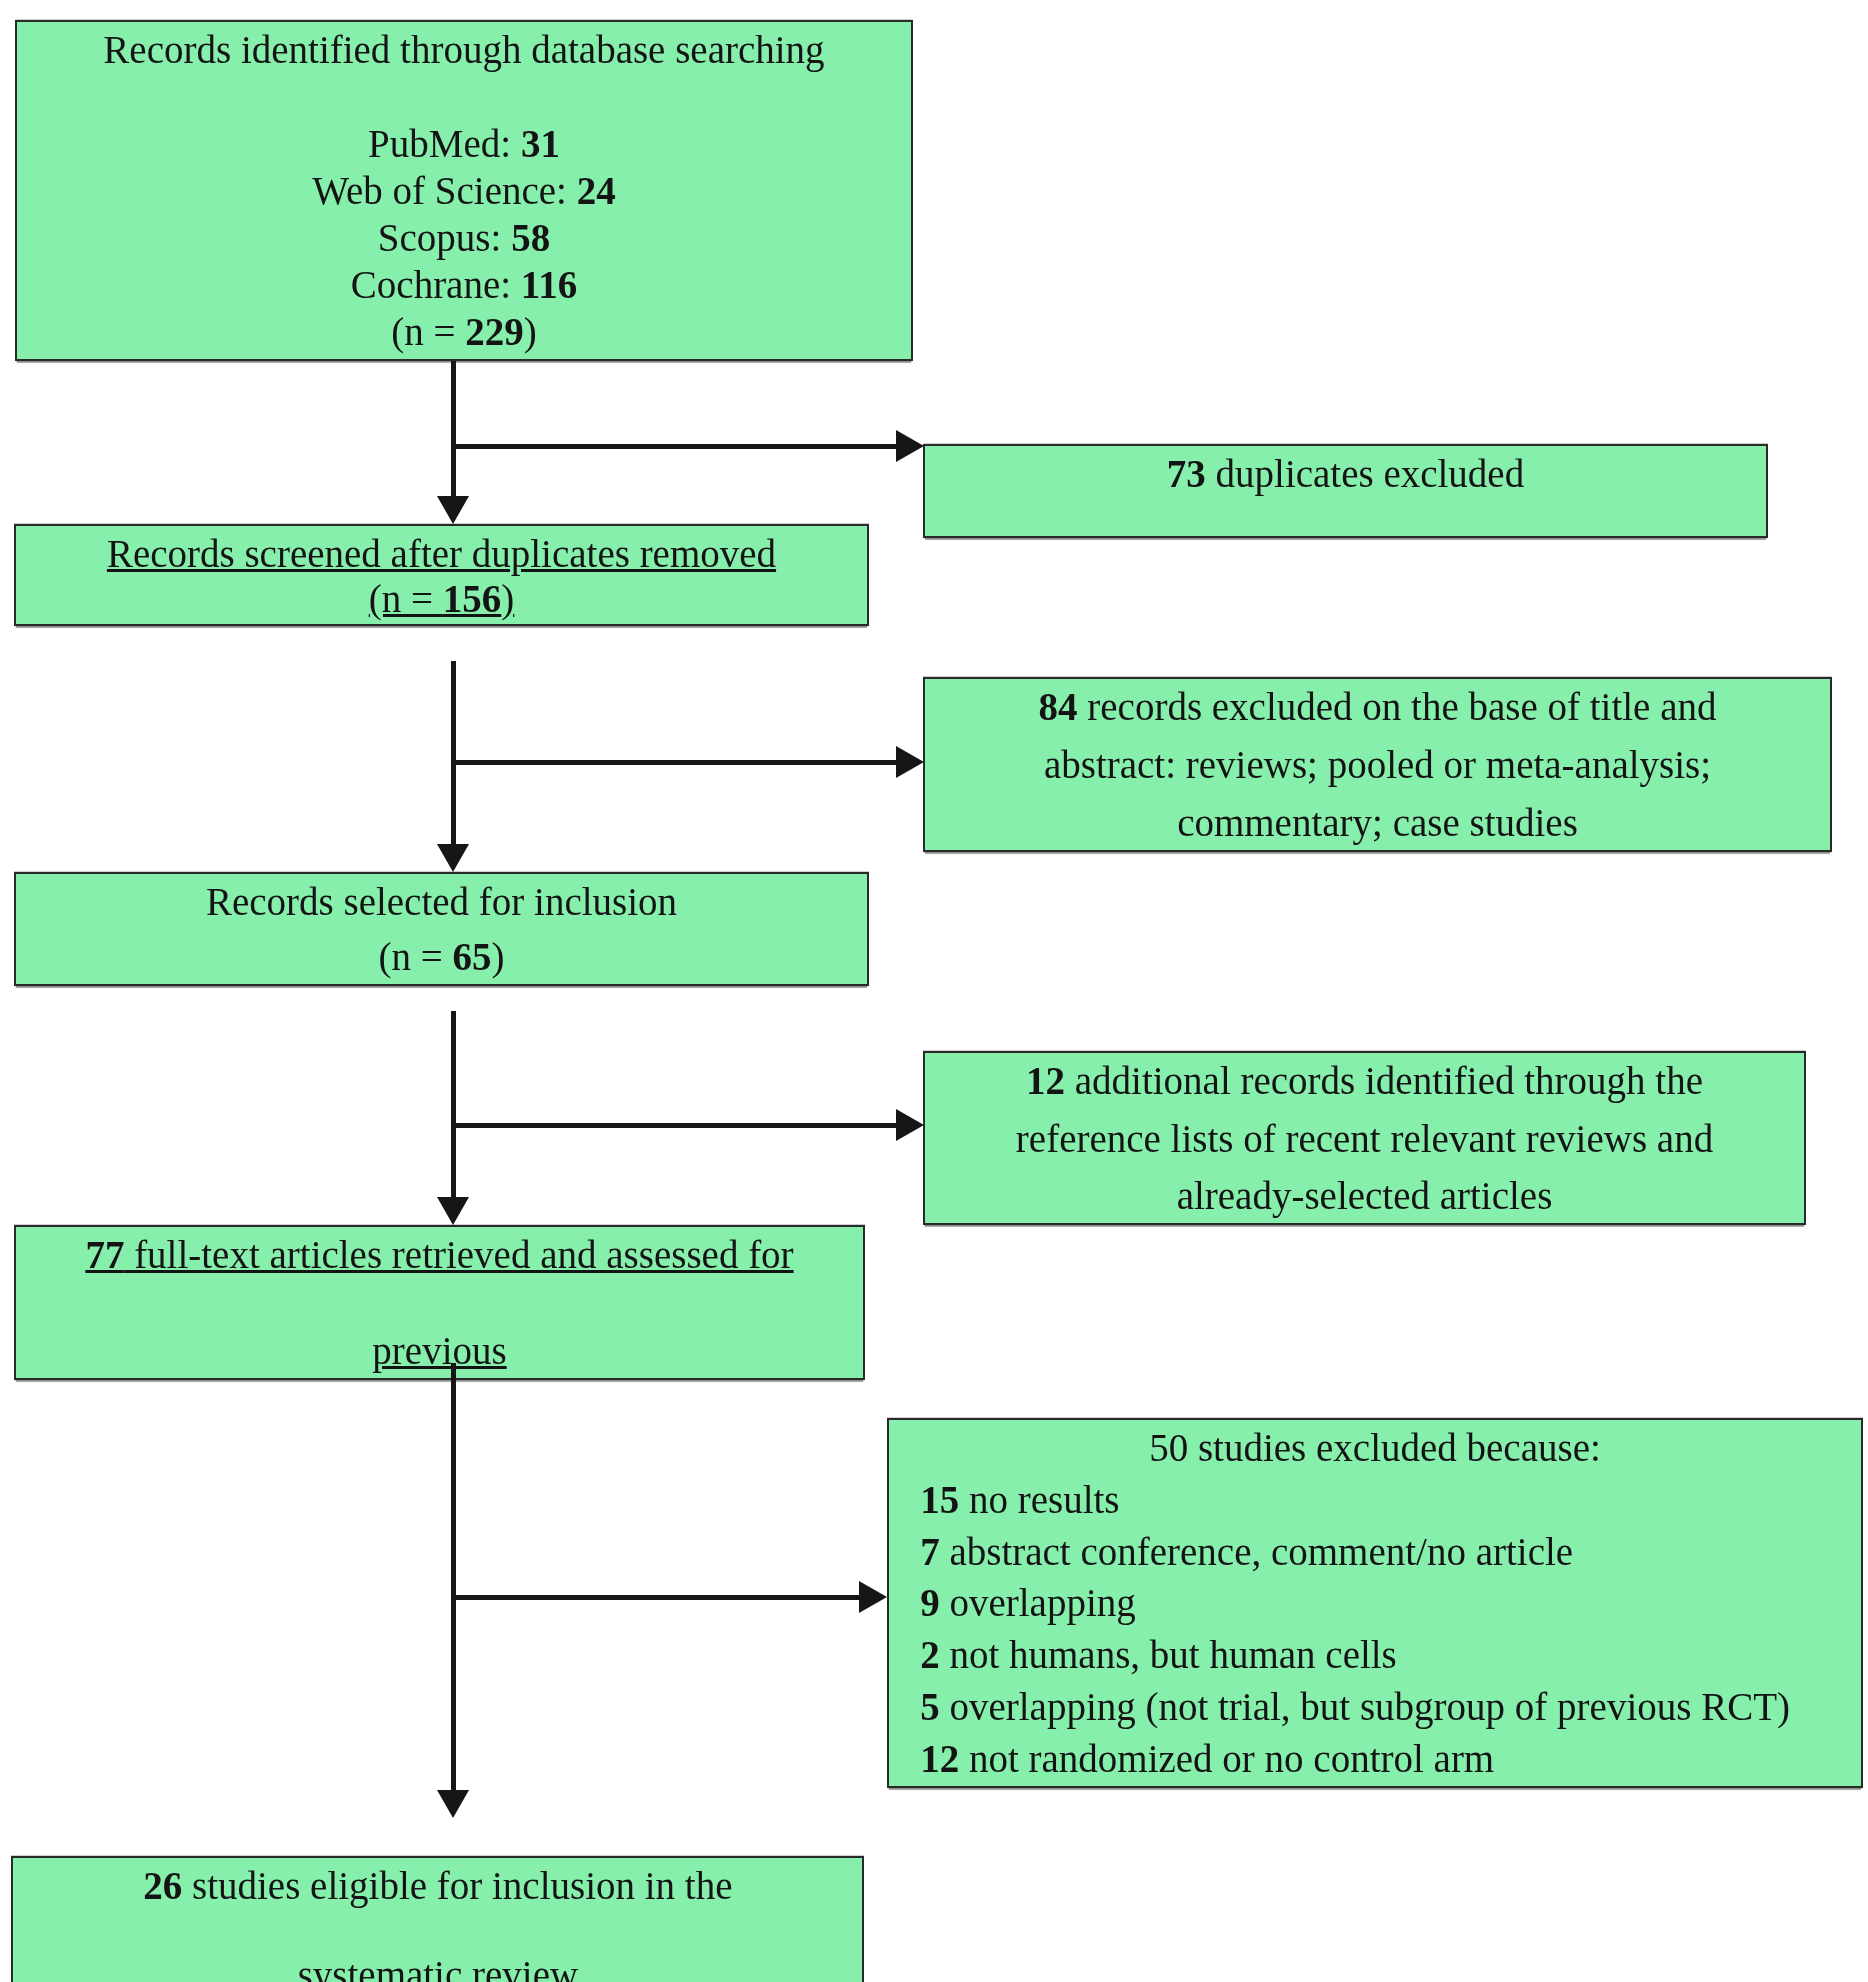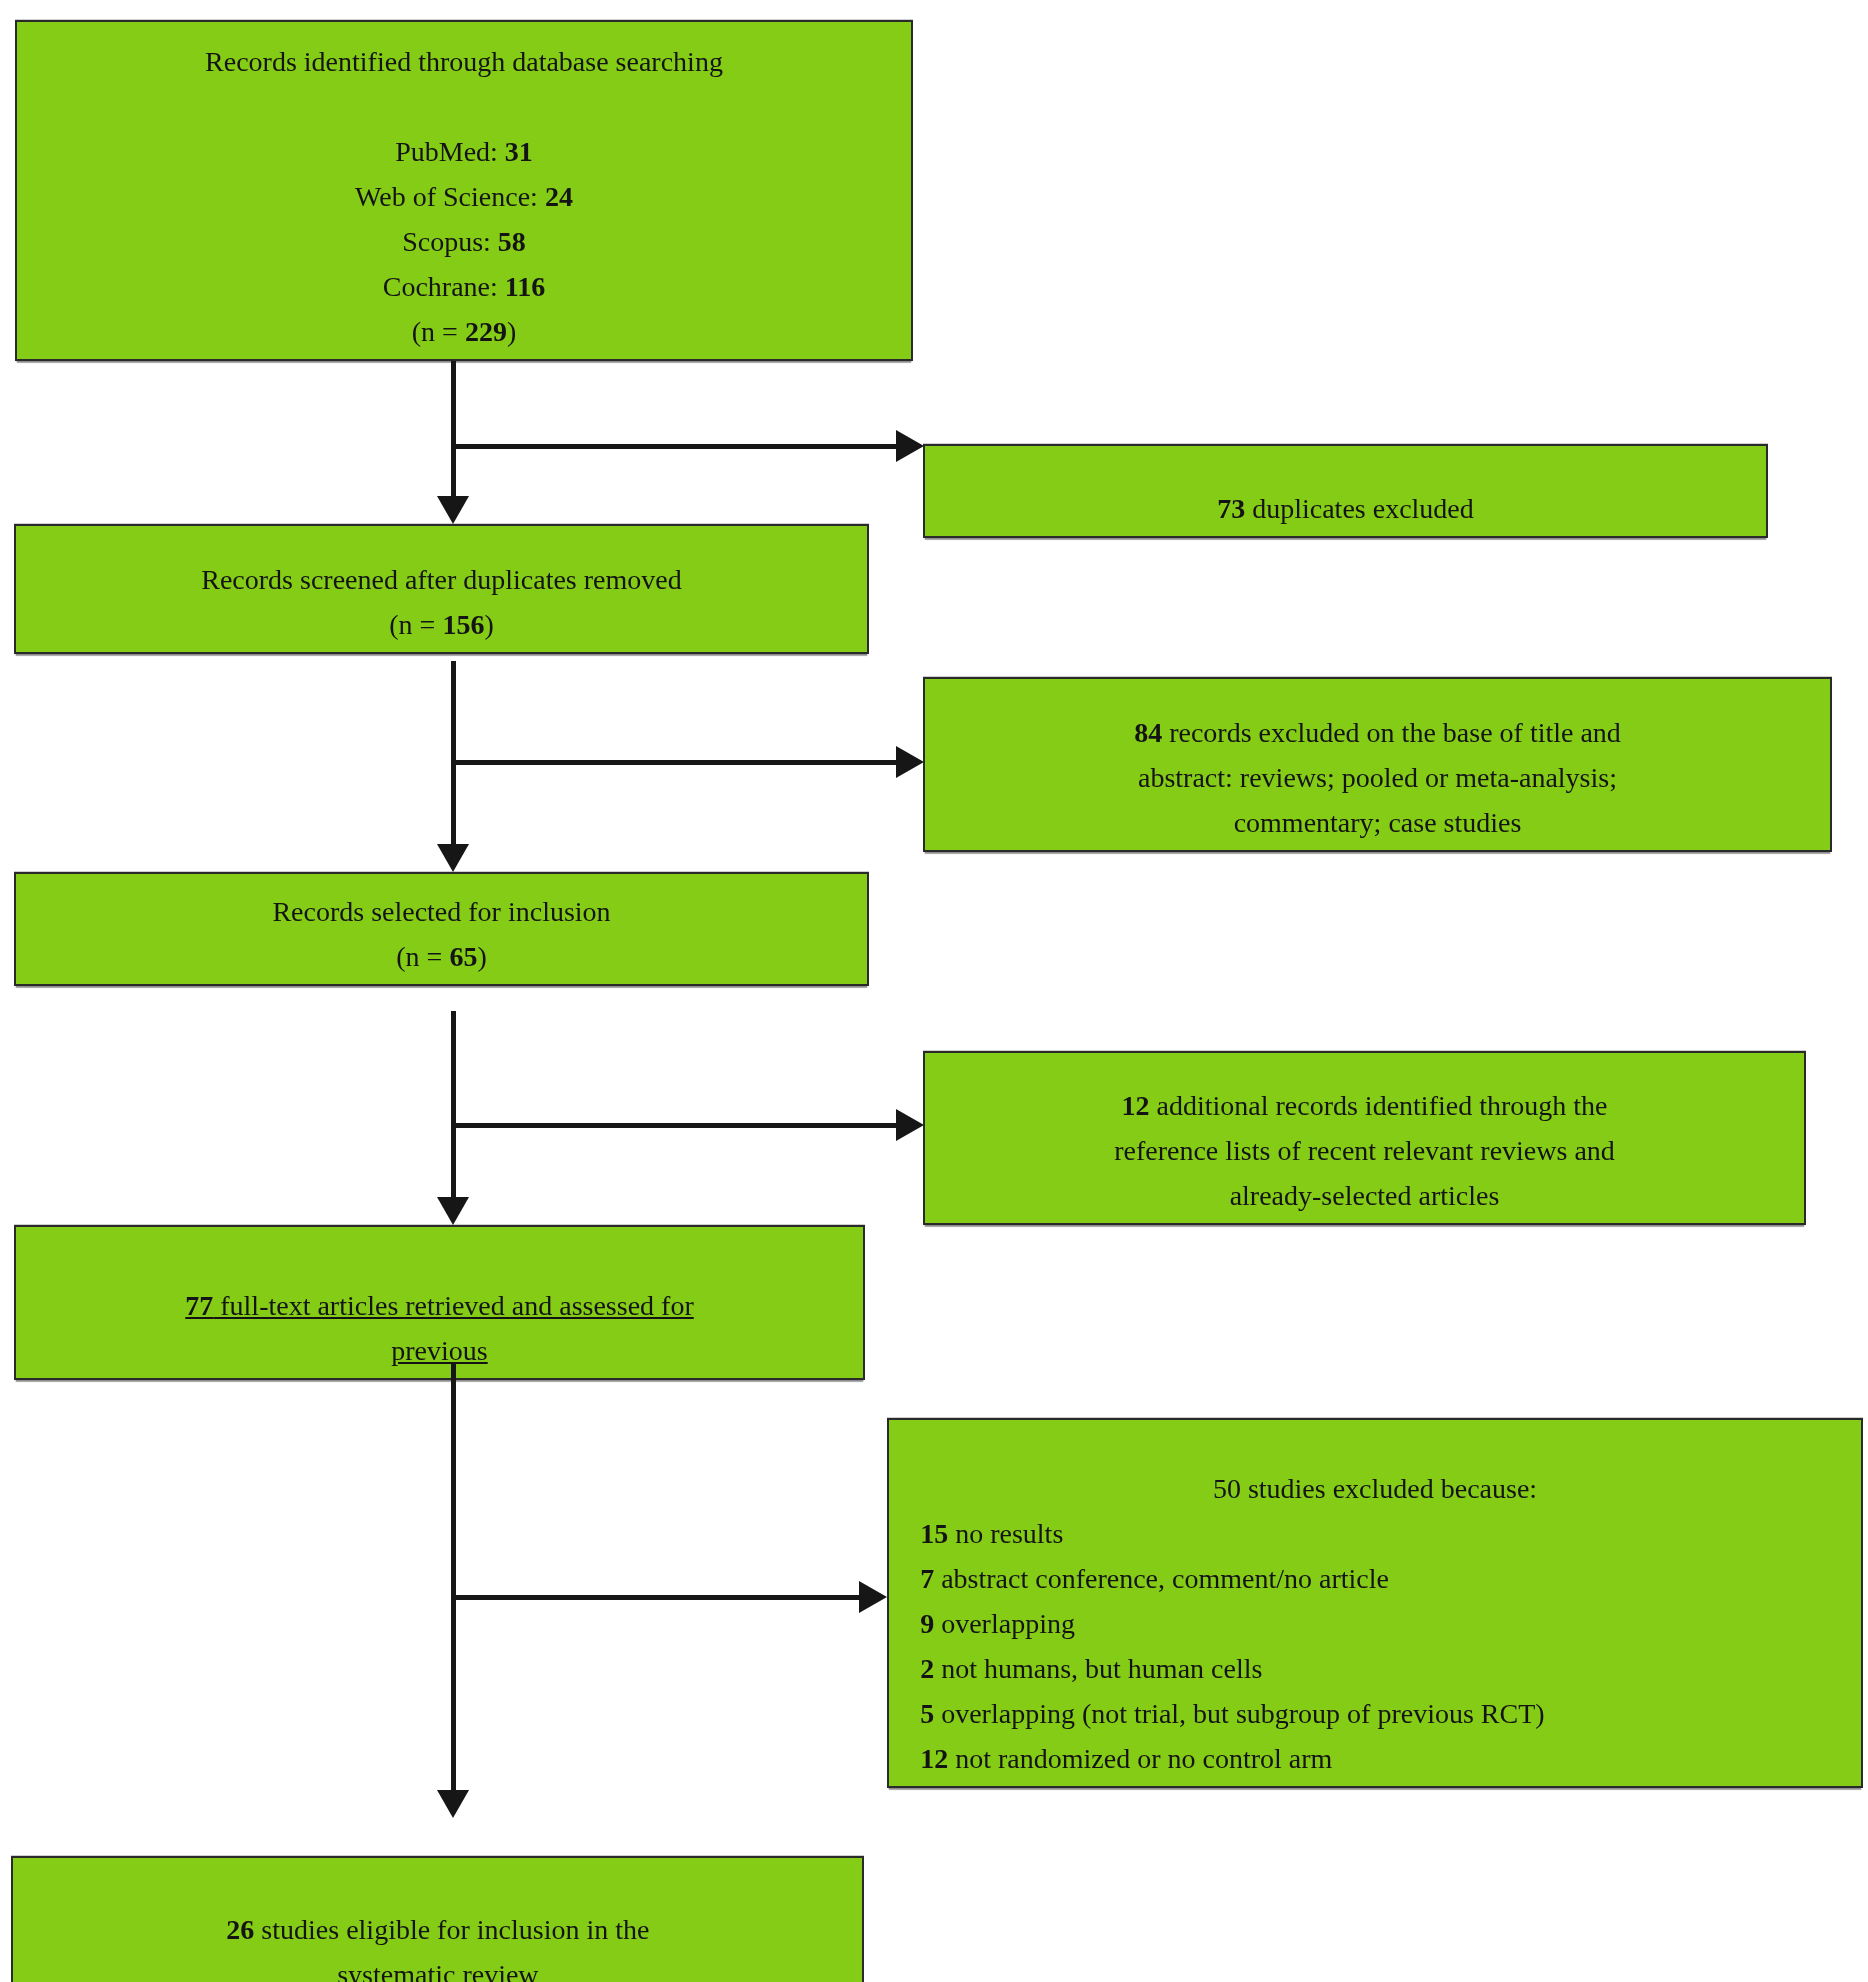--- a/index.html
+++ b/index.html
@@ -12,39 +12,39 @@
     width: 1868px;
     height: 1983px;
     background: #ffffff;
     font-family: "Liberation Serif", "DejaVu Serif", serif;
     color: #141414;
     overflow: hidden;
   }
   .box {
     position: absolute;
     box-sizing: border-box;
-    background: #84cc16;
+    background: #86efac;
     border: 2.6px solid #2a2a2a;
     box-shadow: 0 3.5px 0.9px -1.7px rgba(40,40,40,0.55), 0 -0.9px 0 rgba(40,40,40,0.25);
     display: flex;
     flex-direction: column;
-    justify-content: flex-end;
-    font-size: 28px;
+    justify-content: space-between;
+    font-size: 39px;
     line-height: 45px;
     text-align: center;
     padding: 5.2px 12.2px;
   }
   .box .line { white-space: nowrap; }
   .box .line.left { text-align: left; padding-left: 19px; }
   .b { font-weight: 700; }
 
   
   #box-identification        { left: 15px;   top: 20px;   width: 898px; height: 341px; }
   #box-duplicates            { left: 923px; top: 404px;  width: 845px;  height: 94px; margin-top: 40px; }
-  #box-screened              { left: 14px;   top: 524px;  width: 855px;  height: 130px; }
+  #box-screened              { left: 14px;   top: 524px;  width: 855px;  height: 102px; text-decoration: underline; }
   #box-title-abstract-excl   { left: 923px; top: 677px;  width: 909px; height: 175px; }
   #box-selected              { left: 14px;   top: 872px;  width: 855px;  height: 114px; }
   #box-additional            { left: 923px; top: 1051px; width: 883px; height: 174px; }
   #box-fulltext              { left: 14px;   top: 1225px; width: 851px;  height: 155px; text-decoration: underline; }
   #box-fulltext-excl         { left: 887px; top: 1418px; width: 976px; height: 370px; }
   #box-eligible              { left: 11.4px;   top: 1819px; width: 853px;  height: 148px; margin-top: 37px; }
 
   
   .vline { position: absolute; width: 5.2px; background: #161616; }
   .hline { position: absolute; height: 5.2px; background: #161616; }

